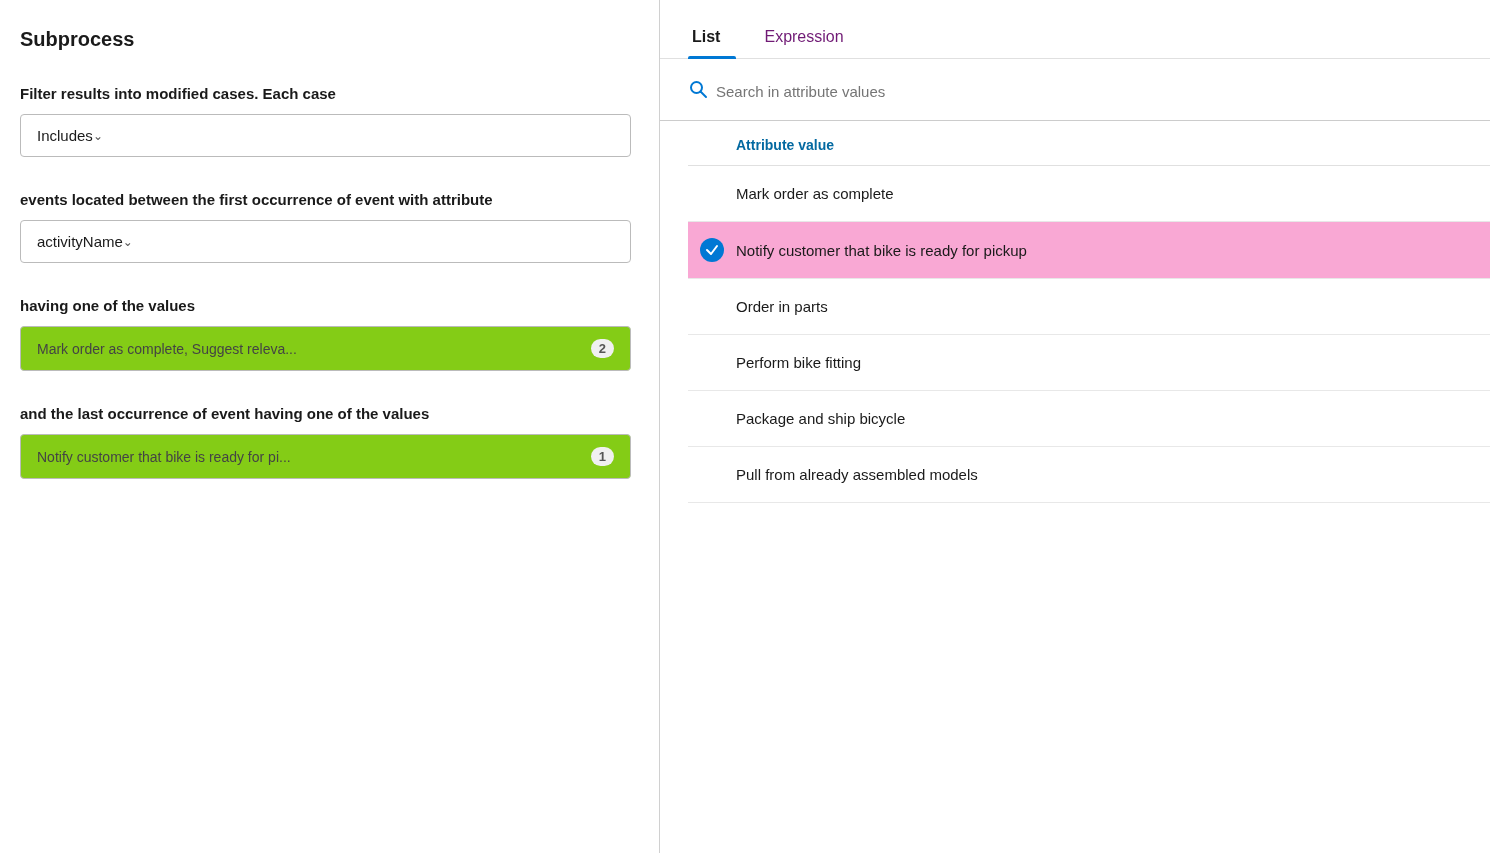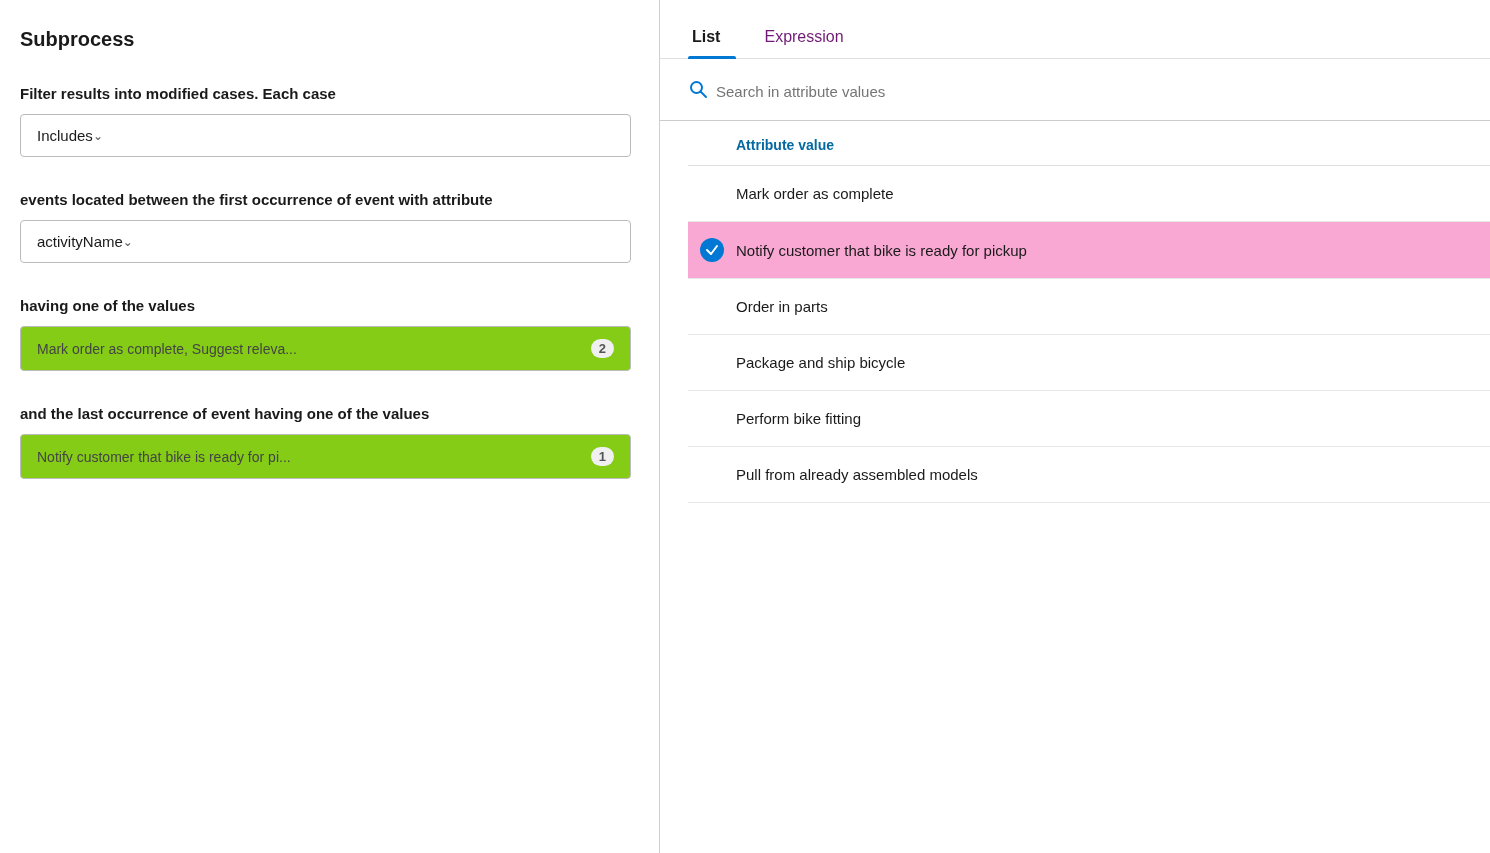--- a/index.html
+++ b/index.html
@@ -296,25 +296,25 @@
         </div>
           </div>
           <span class="item-text">Notify customer that bike is ready for pickup</span>
         </div>
         <div class="list-item">
           <div class="check-area"></div>
           <span class="item-text">Order in parts</span>
         </div>
         <div class="list-item">
           <div class="check-area"></div>
+          <span class="item-text">Perform bike fitting</span>
+        </div>
+        <div class="list-item">
+          <div class="check-area"></div>
           <span class="item-text">Package and ship bicycle</span>
         </div>
         <div class="list-item">
           <div class="check-area"></div>
-          <span class="item-text">Perform bike fitting</span>
-        </div>
-        <div class="list-item">
-          <div class="check-area"></div>
           <span class="item-text">Pull from already assembled models</span>
         </div>
       </div>
   </div>
 </div>
 
 </body></html>

